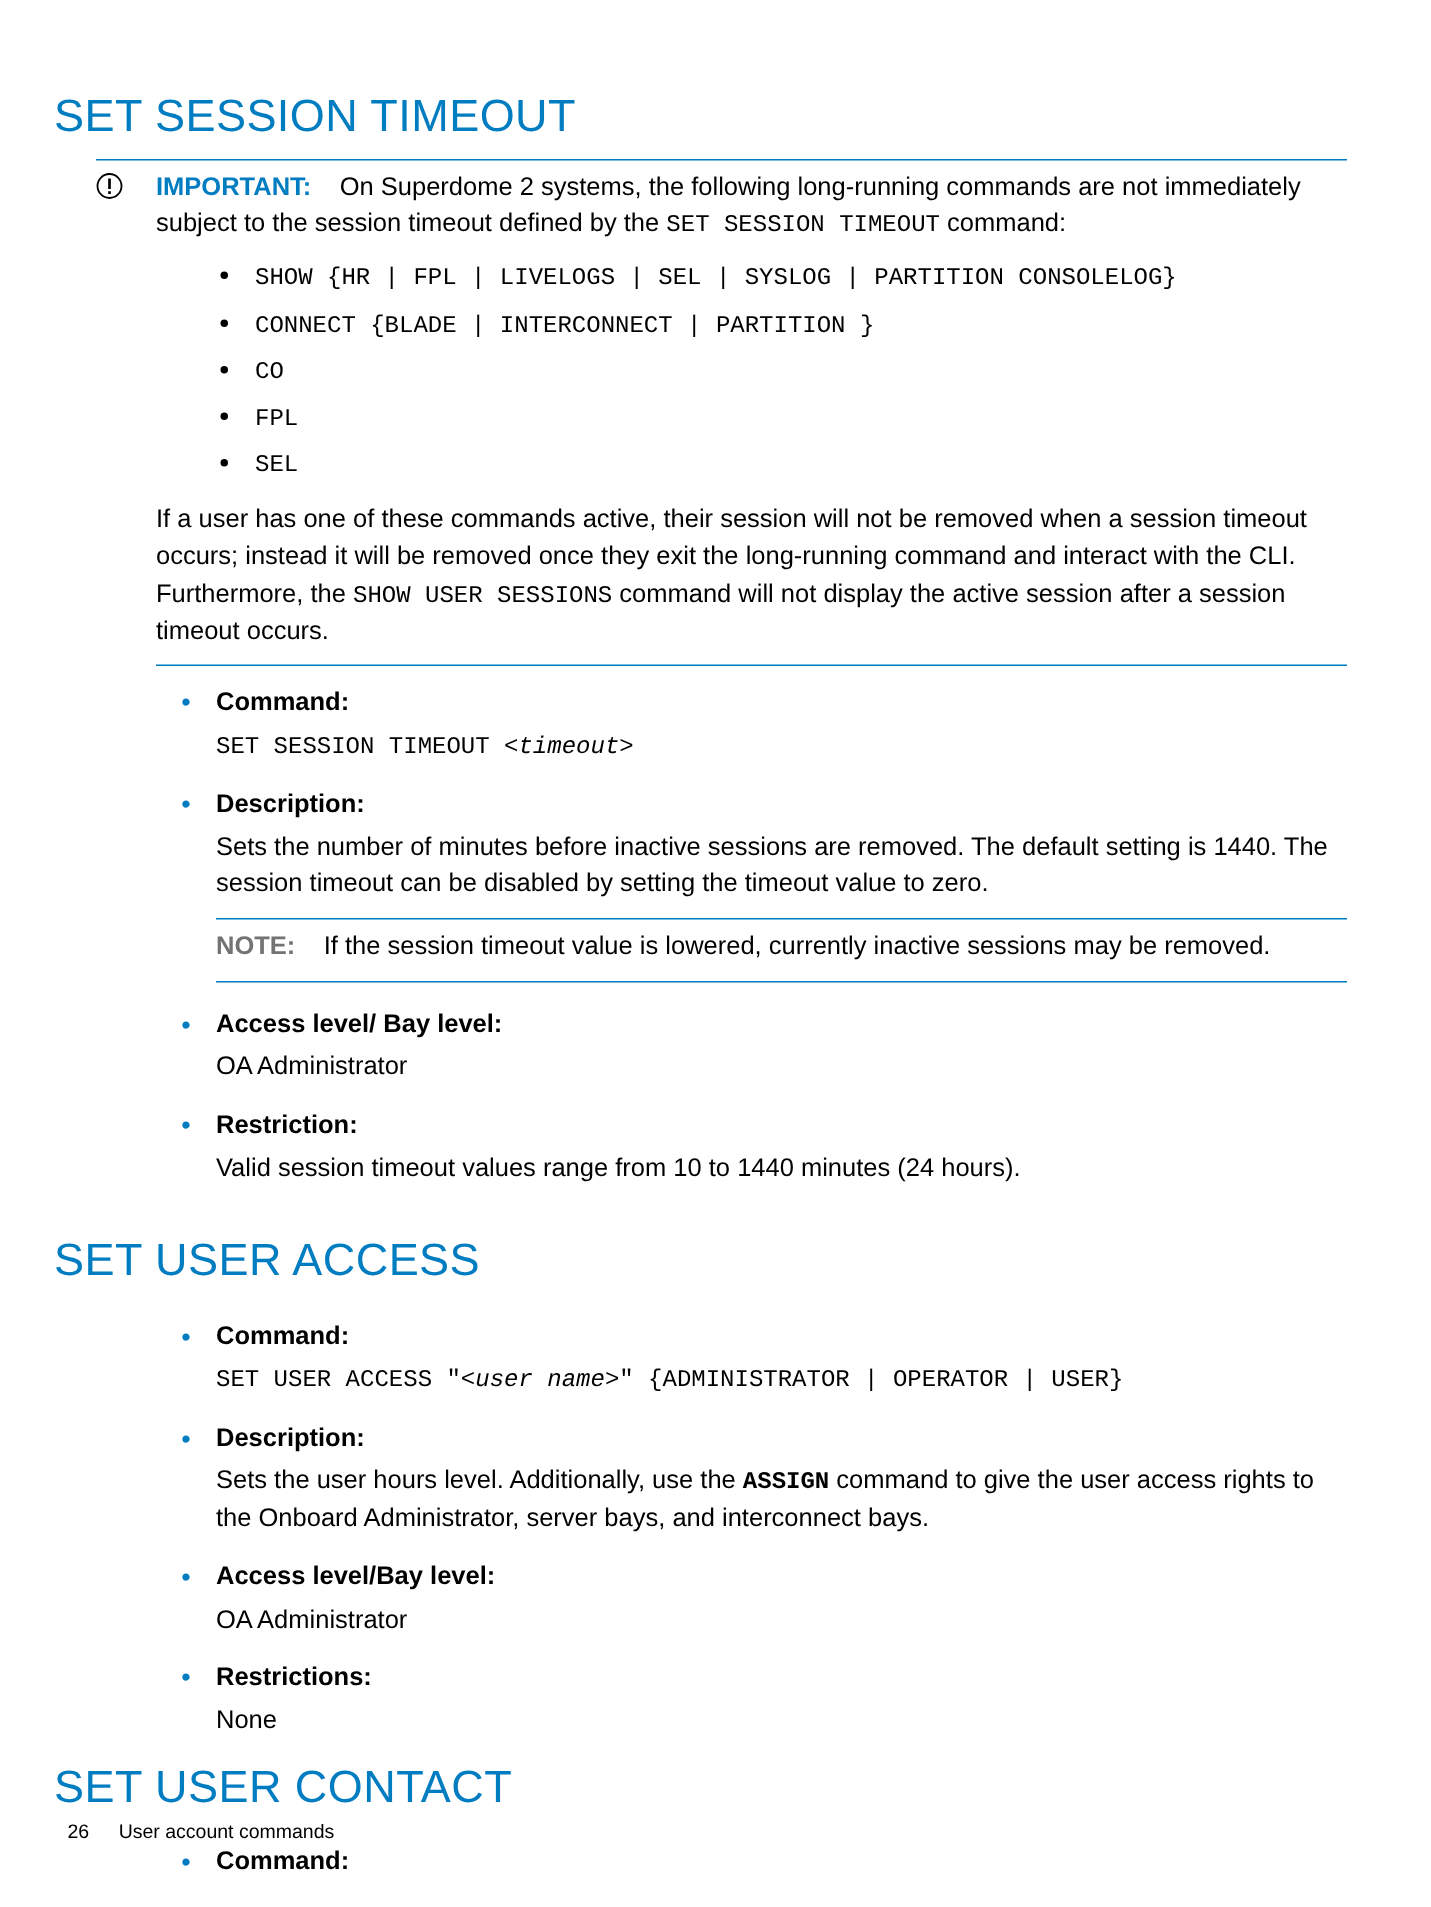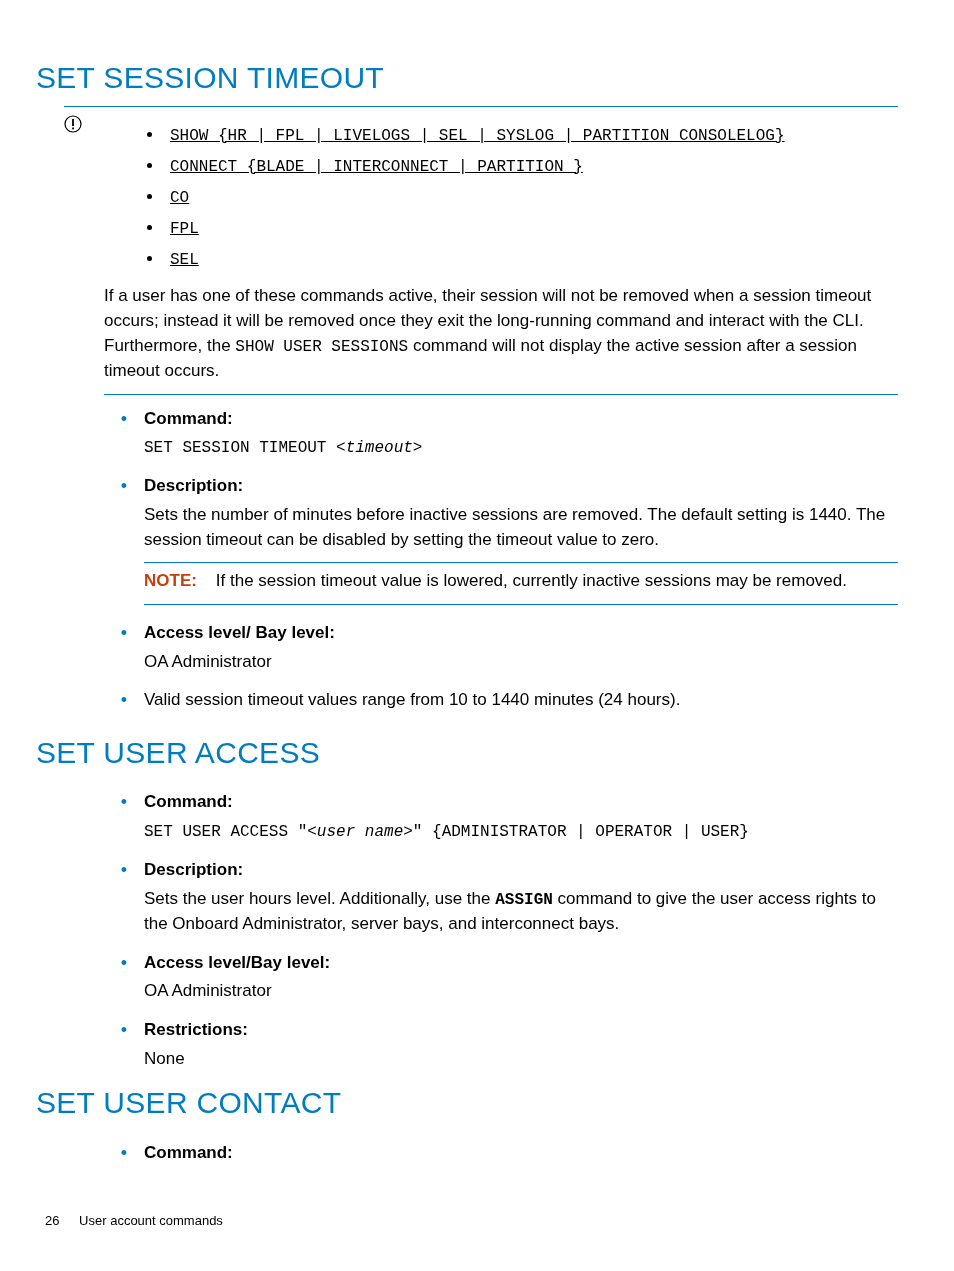--- a/index.html
+++ b/index.html
@@ -47,21 +47,20 @@
     padding-left: 40px;
   }
   .imp-label {
     color: #007cc0;
     font-weight: bold;
   }
   .cmd-list {
     list-style: disc;
     margin: 8px 0 8px 0;
     padding-left: 60px;
-    text-decoration: underline;
   }
   .cmd-list li {
     padding: 2px 0 4px 6px;
   }
   .cmd-list li::marker {
     color: #000;
   }
   .mono {
     font-family: "Courier New", Courier, monospace;
     font-size: 16px;
@@ -105,21 +104,21 @@
   }
   .label {
     font-weight: bold;
     display: block;
     margin-bottom: 4px;
   }
   .cmdtext {
     display: block;
   }
   .note-label {
-    color: #c2410c;
+    color: #737373;
     font-weight: bold;
   }
   .footer {
     position: absolute;
     left: 45px;
     bottom: 40px;
     font-size: 13px;
   }
   .footer .pn { margin-right: 16px; }
 </style>
@@ -132,20 +131,24 @@
 
   <div class="important-block">
     <span class="imp-icon">
       <svg width="18" height="18" viewBox="0 0 18 18">
           <circle cx="9" cy="9" r="8" fill="none" stroke="#000" stroke-width="1.2"></circle>
           <rect x="8.1" y="4" width="1.8" height="7" fill="#000"></rect>
           <rect x="8.1" y="12.5" width="1.8" height="1.8" fill="#000"></rect>
         </svg>
     </span>
     <div class="important-body">
+      <p style="margin:0;">
+        <span class="imp-label">IMPORTANT:</span>
+        &nbsp;&nbsp;&nbsp;<span>On Superdome 2 systems, the following long-running commands are not immediately subject to the session timeout defined by the </span><span class="mono">SET SESSION TIMEOUT</span><span> command:</span>
+      </p>
       <ul class="cmd-list">
         <li><span class="mono">SHOW {HR | FPL | LIVELOGS | SEL | SYSLOG | PARTITION CONSOLELOG}</span></li>
         <li><span class="mono">CONNECT {BLADE | INTERCONNECT | PARTITION }</span></li>
         <li><span class="mono">CO</span></li>
         <li><span class="mono">FPL</span></li>
         <li><span class="mono">SEL</span></li>
       </ul>
       <p class="after-important" style="margin:0;">
         <span>If a user has one of these commands active, their session will not be removed when a session timeout occurs; instead it will be removed once they exit the long-running command and interact with the CLI. Furthermore, the </span><span class="mono">SHOW USER SESSIONS</span><span> command will not display the active session after a session timeout occurs.</span>
       </p>
@@ -176,26 +179,27 @@
     <div class="def-row" style="padding-top:14px;">
       <div class="bullet">•</div>
       <div class="def-body">
         <span class="label">Access level/ Bay level:</span>
         <span>OA Administrator</span>
       </div>
     </div>
     <div class="def-row">
       <div class="bullet">•</div>
       <div class="def-body">
+        <span class="label">Restriction:</span>
         <span>Valid session timeout values range from 10 to 1440 minutes (24 hours).</span>
       </div>
     </div>
   </div>
 
-  <h2 class="h2" style="margin-top:8px;">SET USER ACCESS</h2>
+  <h2 class="h2" style="margin-top:18px;">SET USER ACCESS</h2>
   <div class="defs noborder">
     <div class="def-row">
       <div class="bullet">•</div>
       <div class="def-body">
         <span class="label">Command:</span>
         <span class="cmdtext">
           <span class="mono">SET USER ACCESS "&lt;</span><span class="mono-i">user name</span><span class="mono">&gt;" {ADMINISTRATOR | OPERATOR | USER}</span>
         </span>
       </div>
     </div>

